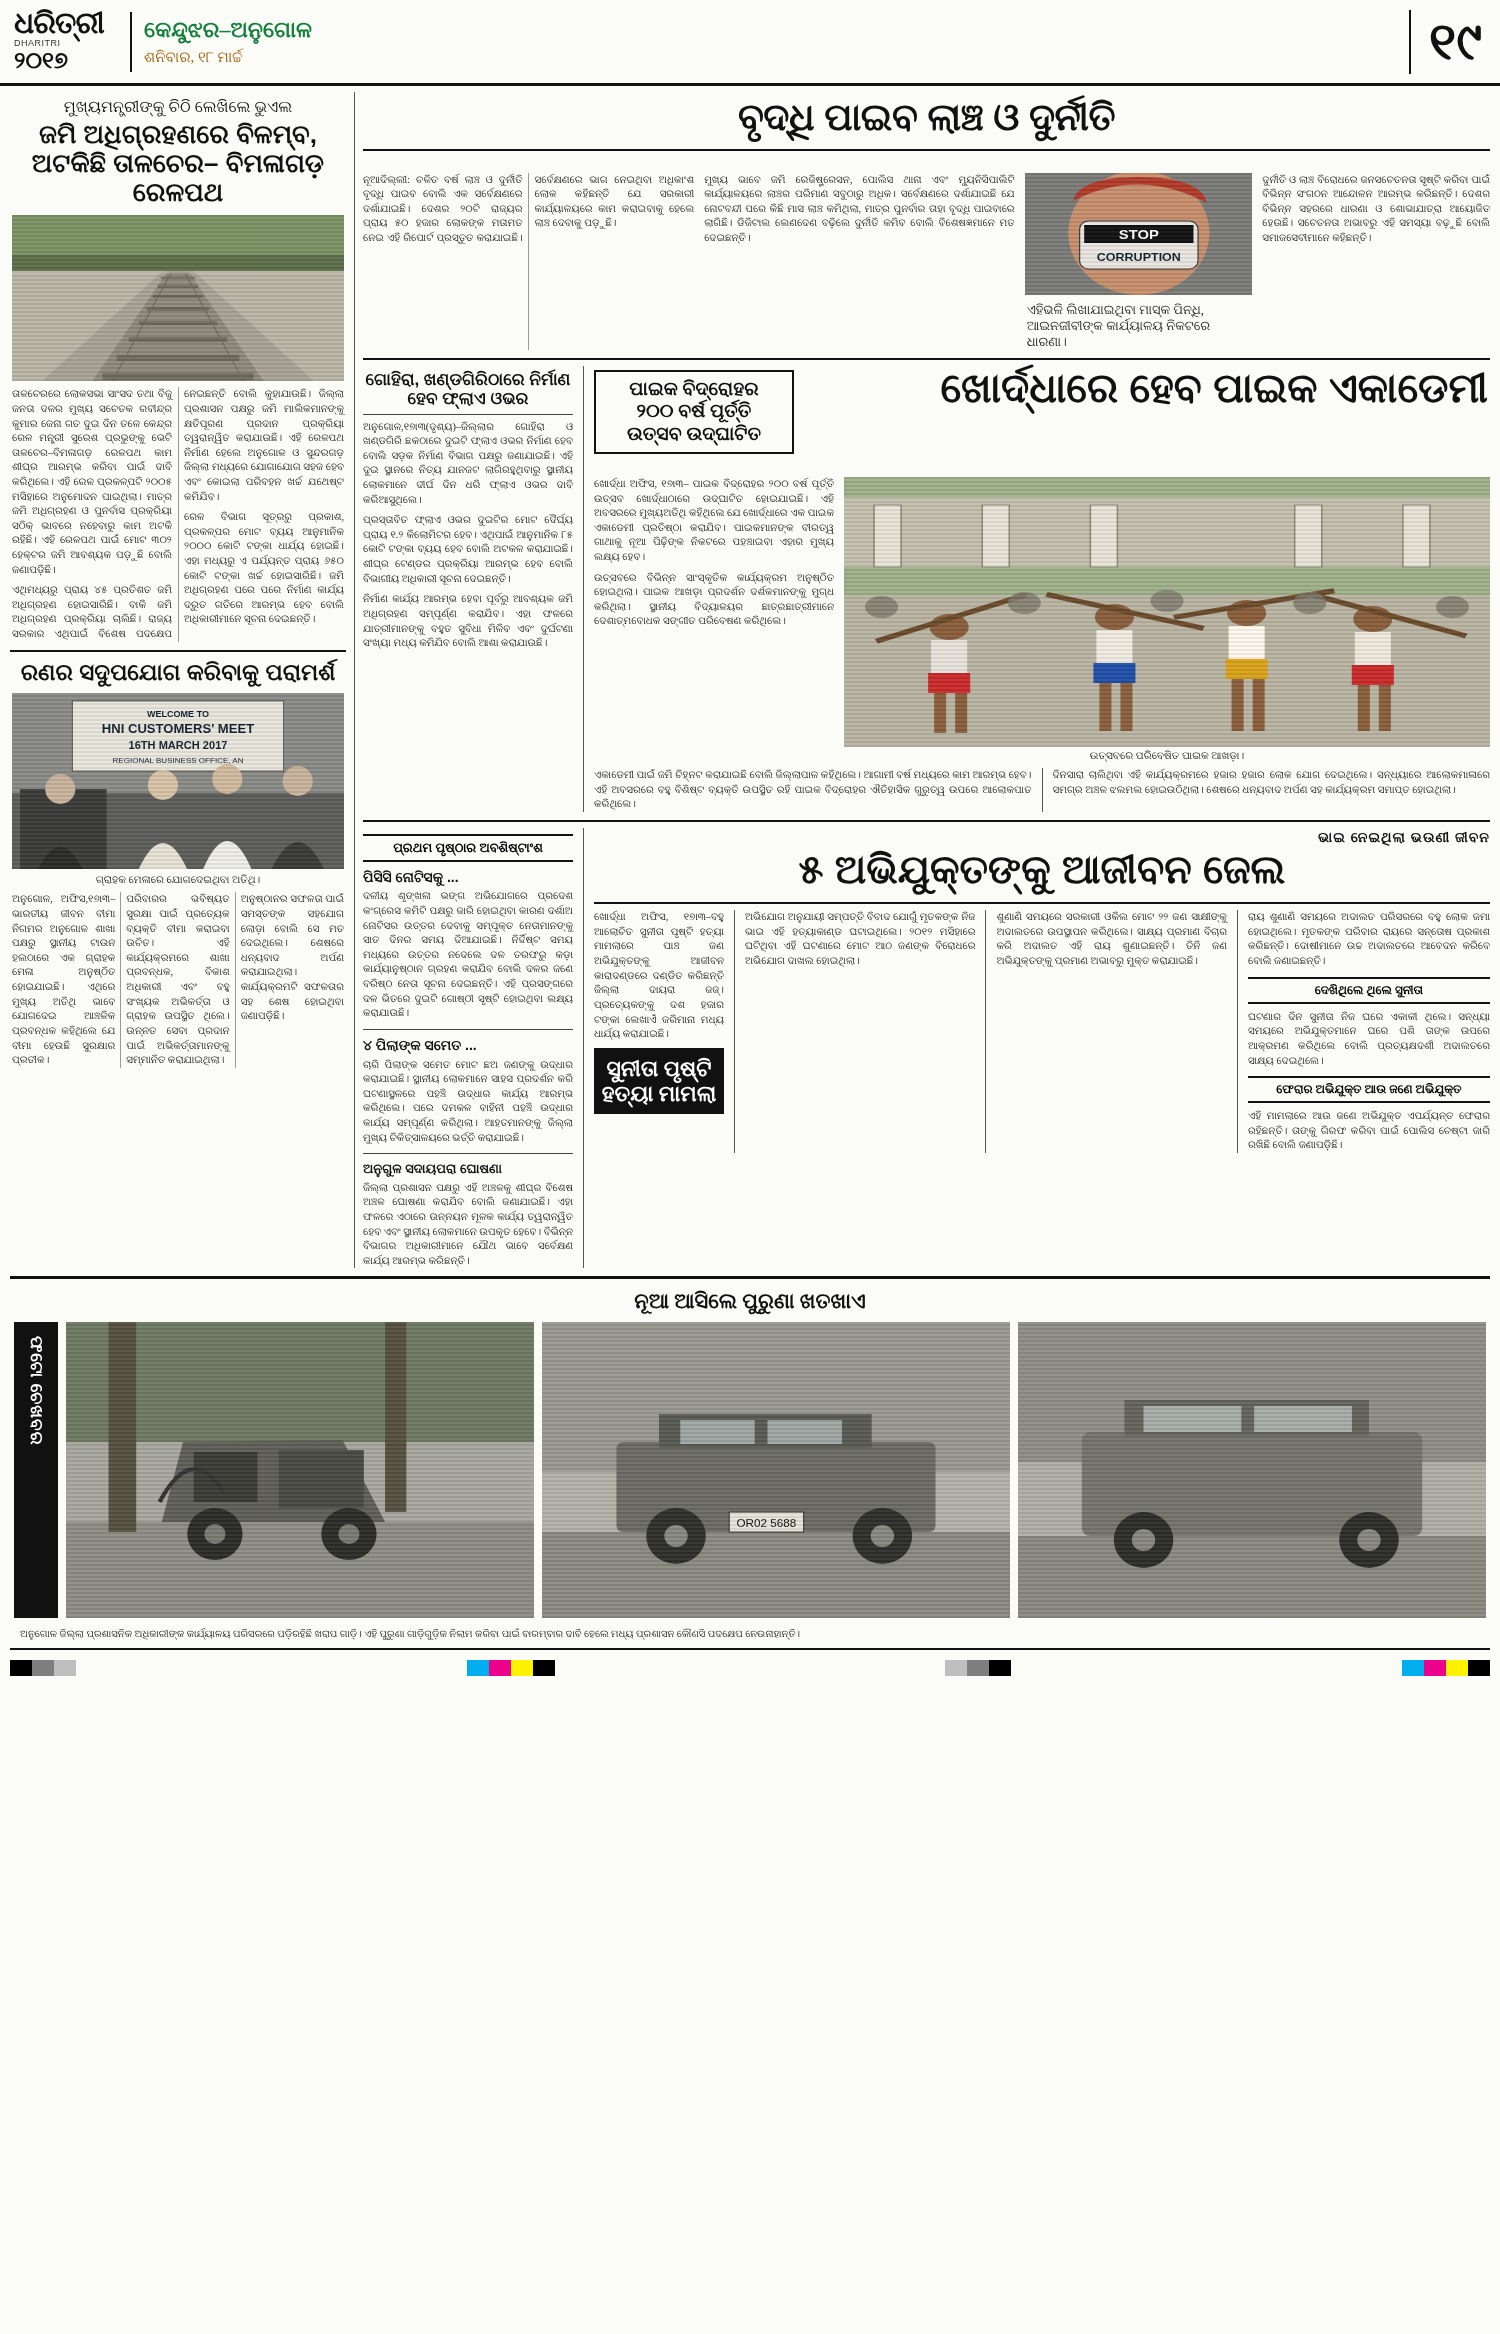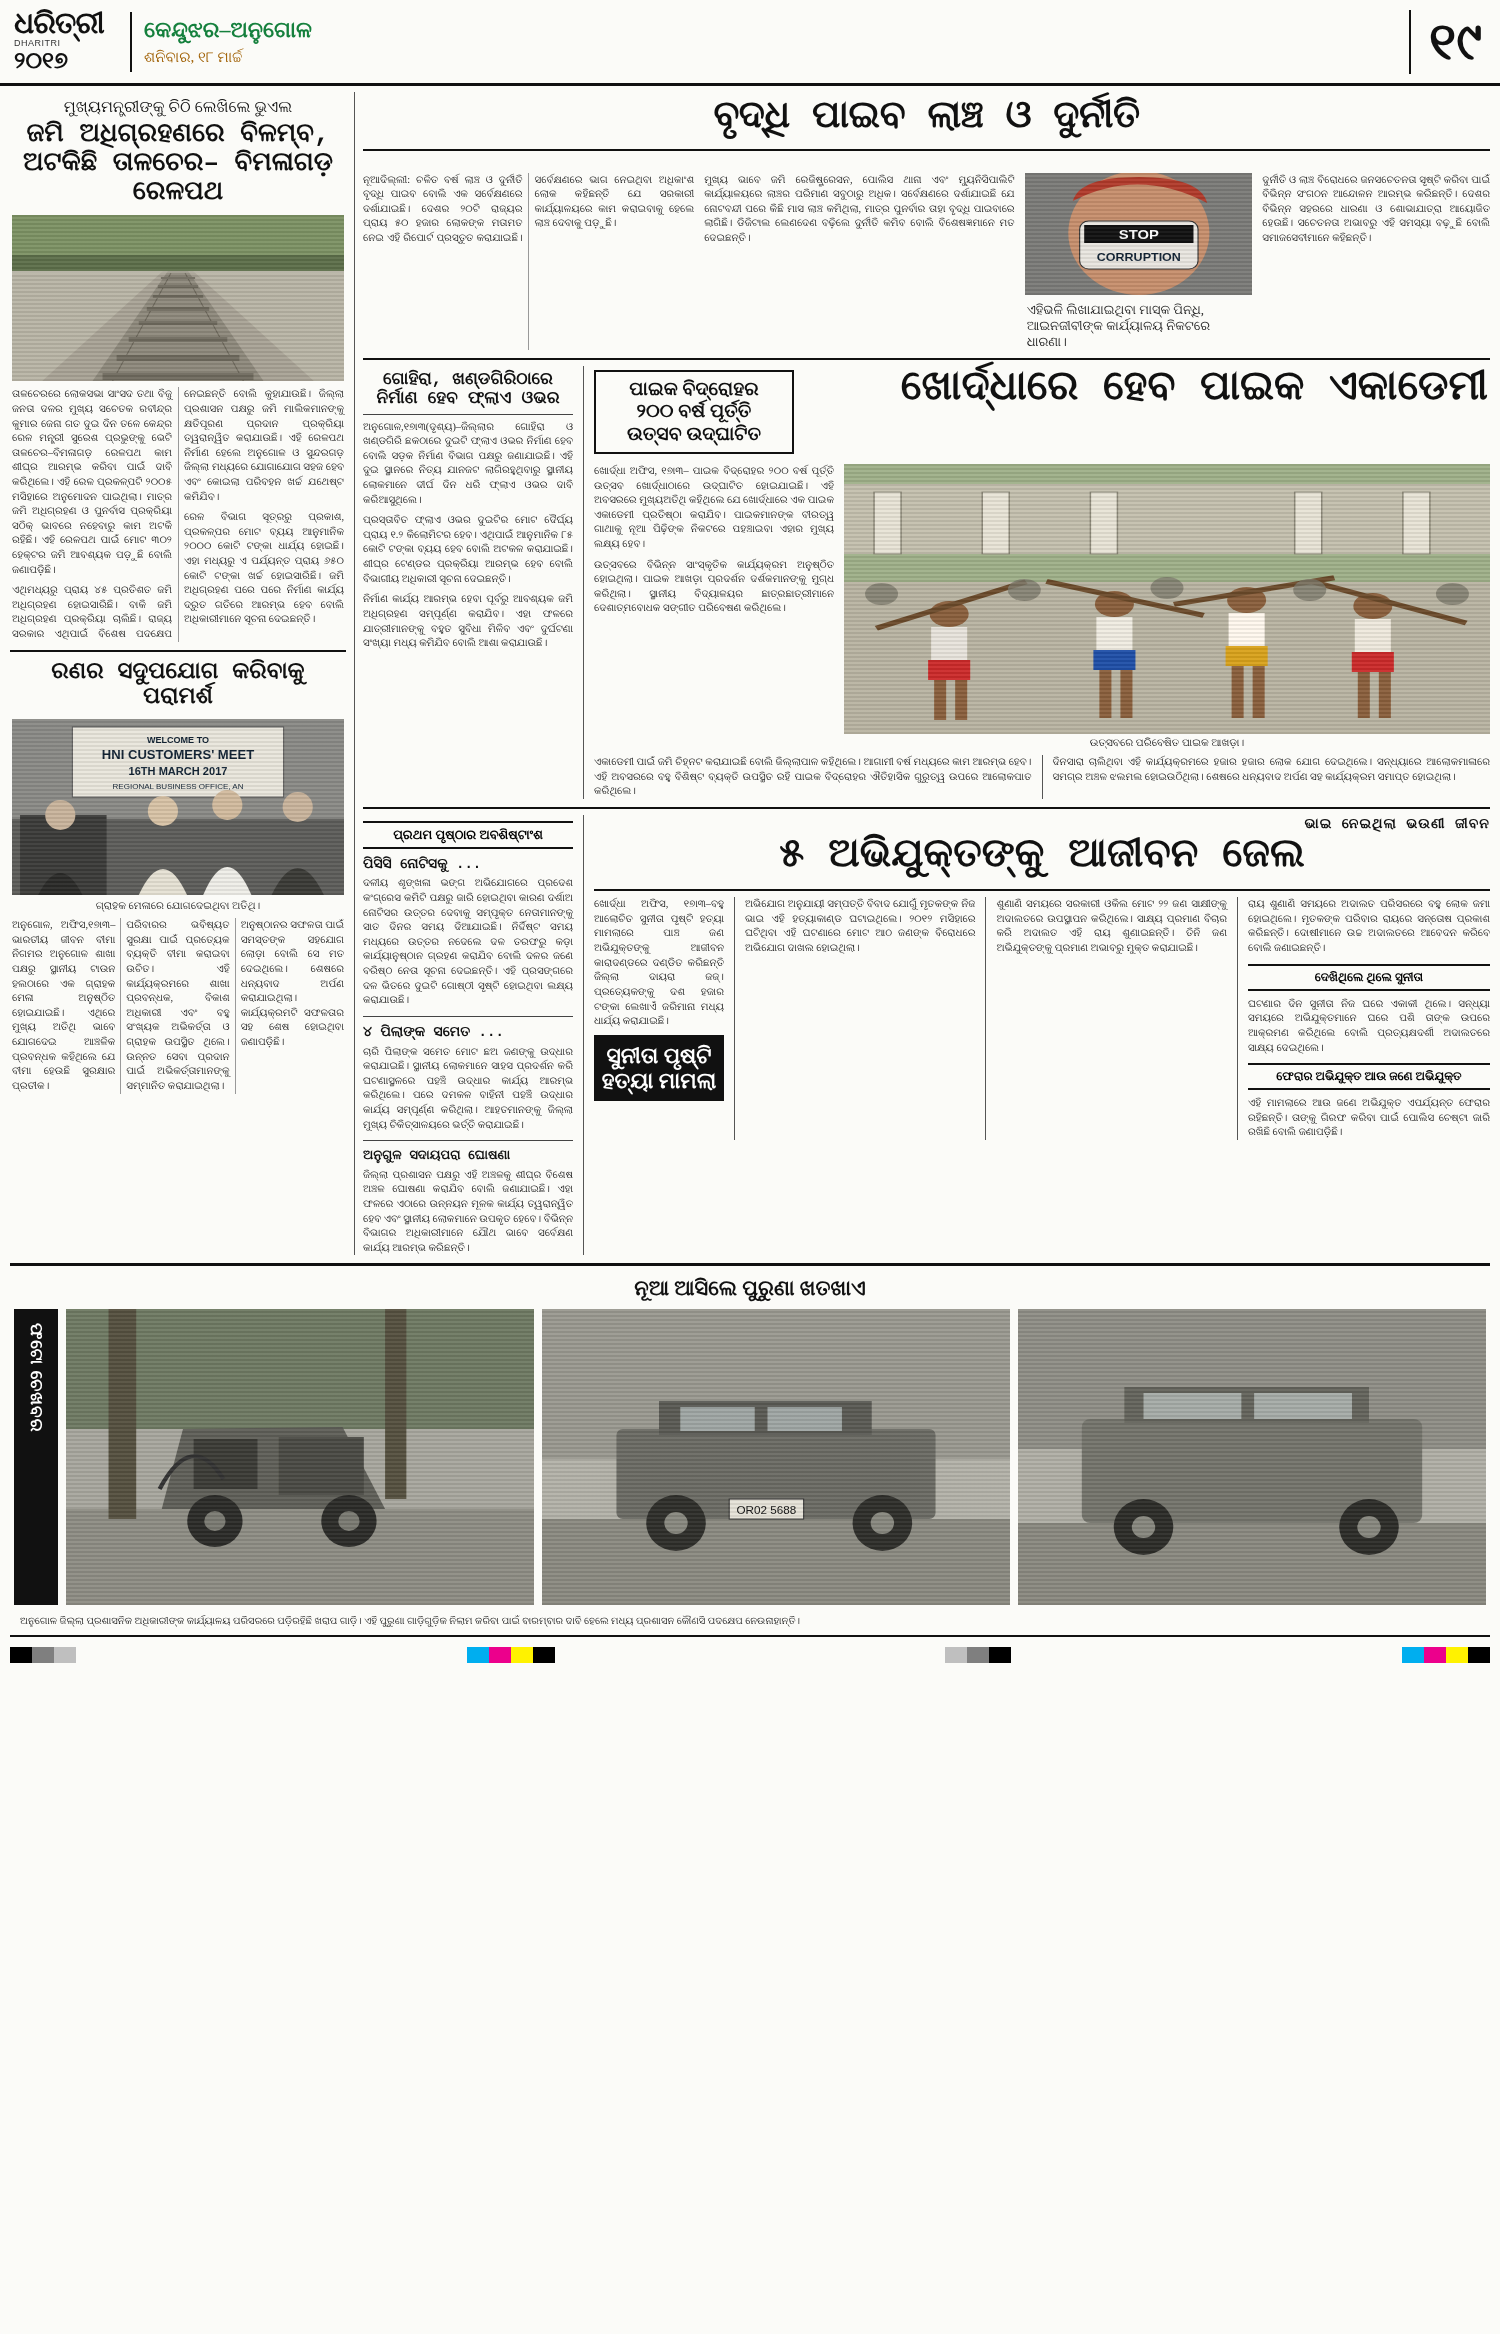--- a/index.html
+++ b/index.html
@@ -29,21 +29,21 @@
   .mast-date2 { font-family:"Liberation Serif", serif; font-size:15px; color:#a16207; margin-top:6px; }
   .mast-right { margin-left:auto; padding-right:18px; display:flex; align-items:center; }
   .mast-rule { width:2px; height:64px; background:#111; margin-right:18px; }
   .page-no { font-family:"Liberation Serif", serif; font-size:52px; font-weight:bold; color:#111; line-height:1; }
 
   
   .rule-h { height:2px; background:#111; }
   .rule-thin { height:1px; background:#444; }
   .vrule { width:1px; background:#555; }
   .hd-xl {
-    font-family:Liberation Mono, monospace; font-weight:bold; color:#111;
+    font-family:Liberation Sans, sans-serif; font-weight:bold; color:#111;
     text-align:center; line-height:1.12;
   }
   .body-col {
     font-family:"Liberation Serif", serif; font-size:10.3px; line-height:1.42;
     text-align:justify; color:#1a1a1a; hyphens:auto; word-break:break-word;
   }
   .cap {
     font-family:"Liberation Serif", serif; font-size:10.5px; text-align:center;
     color:#222; padding:3px 2px 0;
   }
@@ -267,21 +267,21 @@
         <div style="flex:1;">
           <div style="display:flex;gap:10px;align-items:flex-start;">
             <div class="boxhead" style="width:200px;">
               <div>ପାଇକ ବିଦ୍ରୋହର</div>
               <div>୨୦୦ ବର୍ଷ ପୂର୍ତ୍ତି</div>
               <div>ଉତ୍ସବ ଉଦ୍‌ଘାଟିତ</div>
             </div>
             <div class="hd-xl khordha-head" style="flex:1;">ଖୋର୍ଦ୍ଧାରେ ହେବ ପାଇକ ଏକାଡେମୀ</div>
           </div>
 
-          <div style="display:flex;gap:10px;margin-top:4px;">
+          <div style="display:flex;gap:10px;margin-top:17px;">
             <div style="width:240px;" class="body-col">
               <p style="margin:0 0 6px;">ଖୋର୍ଦ୍ଧା ଅଫିସ, ୧୭ା୩– ପାଇକ ବିଦ୍ରୋହର ୨୦୦ ବର୍ଷ ପୂର୍ତ୍ତି ଉତ୍ସବ ଖୋର୍ଦ୍ଧାଠାରେ ଉଦ୍‌ଘାଟିତ ହୋଇଯାଇଛି। ଏହି ଅବସରରେ ମୁଖ୍ୟଅତିଥି କହିଥିଲେ ଯେ ଖୋର୍ଦ୍ଧାରେ ଏକ ପାଇକ ଏକାଡେମୀ ପ୍ରତିଷ୍ଠା କରାଯିବ। ପାଇକମାନଙ୍କ ବୀରତ୍ୱ ଗାଥାକୁ ନୂଆ ପିଢ଼ିଙ୍କ ନିକଟରେ ପହଞ୍ଚାଇବା ଏହାର ମୁଖ୍ୟ ଲକ୍ଷ୍ୟ ହେବ।</p>
               <p style="margin:0;">ଉତ୍ସବରେ ବିଭିନ୍ନ ସାଂସ୍କୃତିକ କାର୍ଯ୍ୟକ୍ରମ ଅନୁଷ୍ଠିତ ହୋଇଥିଲା। ପାଇକ ଆଖଡ଼ା ପ୍ରଦର୍ଶନ ଦର୍ଶକମାନଙ୍କୁ ମୁଗ୍ଧ କରିଥିଲା। ସ୍ଥାନୀୟ ବିଦ୍ୟାଳୟର ଛାତ୍ରଛାତ୍ରୀମାନେ ଦେଶାତ୍ମବୋଧକ ସଙ୍ଗୀତ ପରିବେଷଣ କରିଥିଲେ।</p>
             </div>
             <div style="flex:1;">
               <div class="photo paika-photo">
                 <svg width="100%" height="100%" viewBox="0 0 430 270" preserveAspectRatio="none">
                   <rect width="430" height="270" fill="#cfc9b8"></rect>
                   <rect y="0" width="430" height="120" fill="#9fb089"></rect>
                   <rect x="0" y="20" width="430" height="70" fill="#c4c0ae"></rect>

